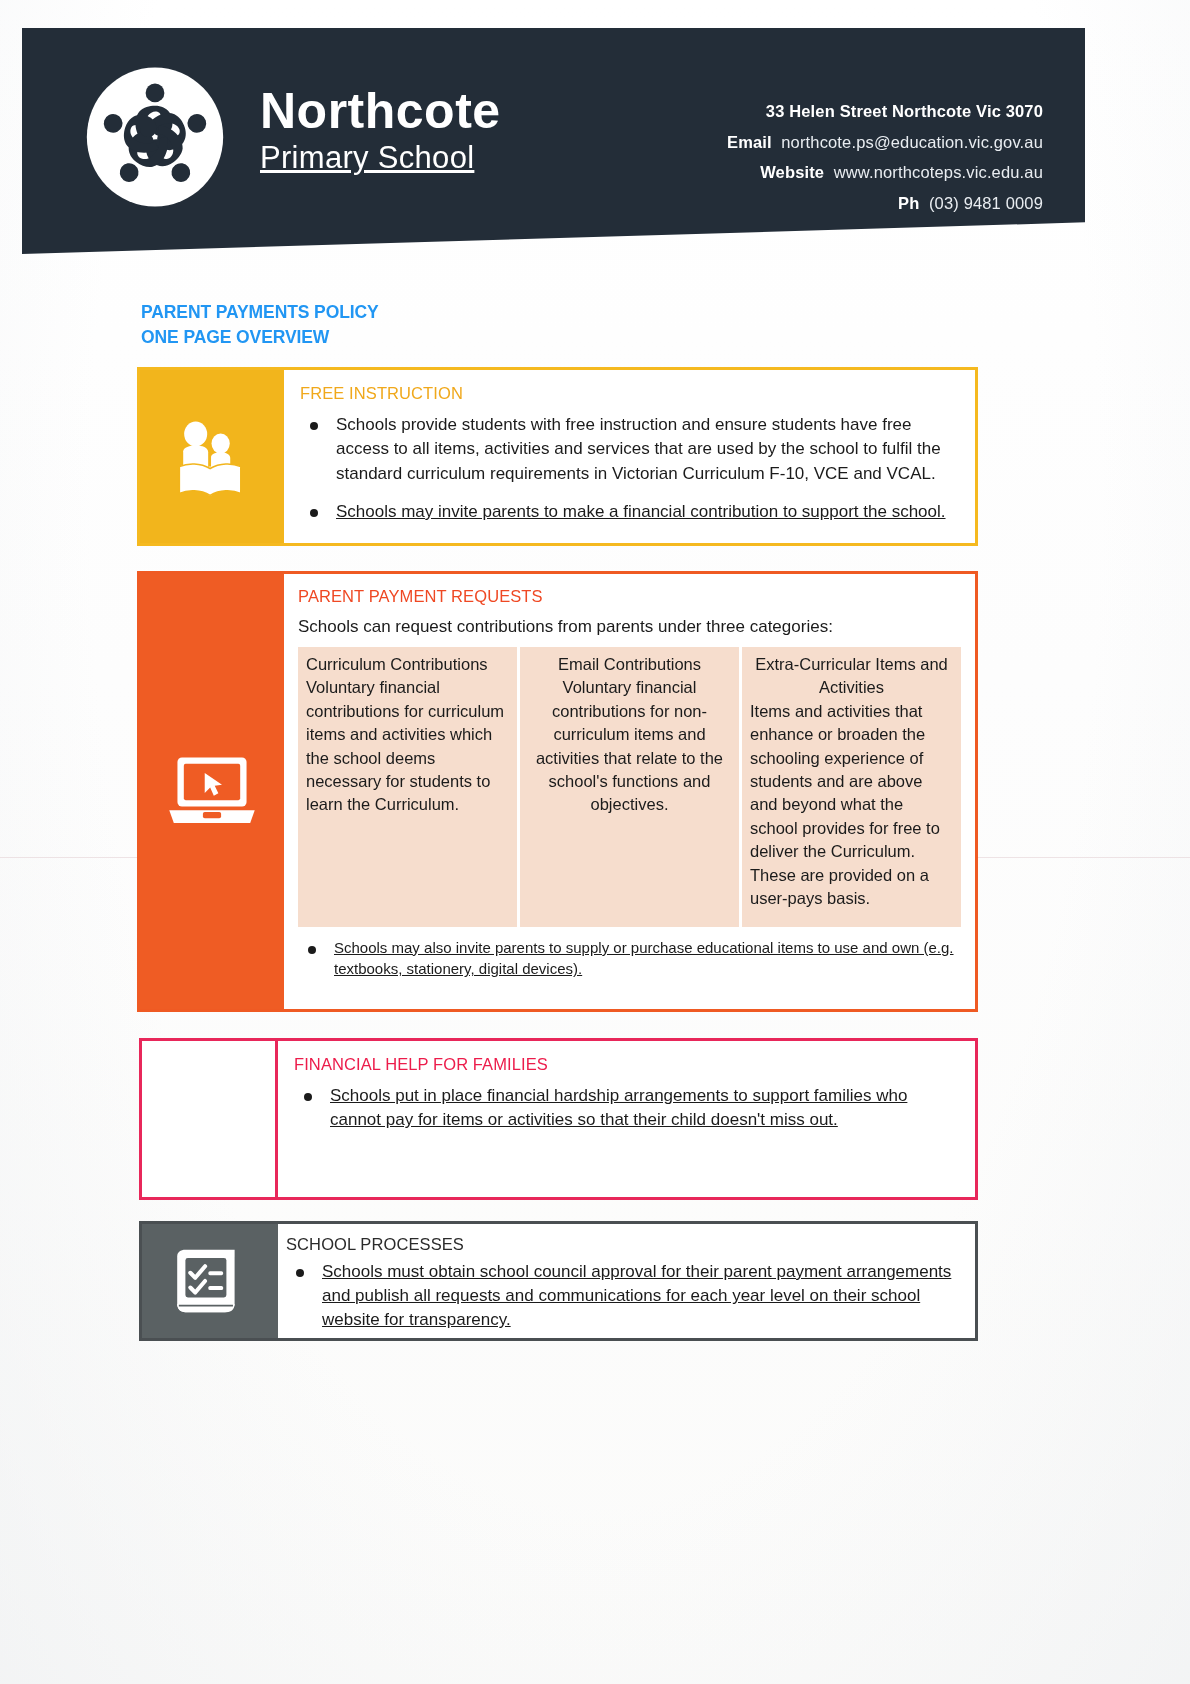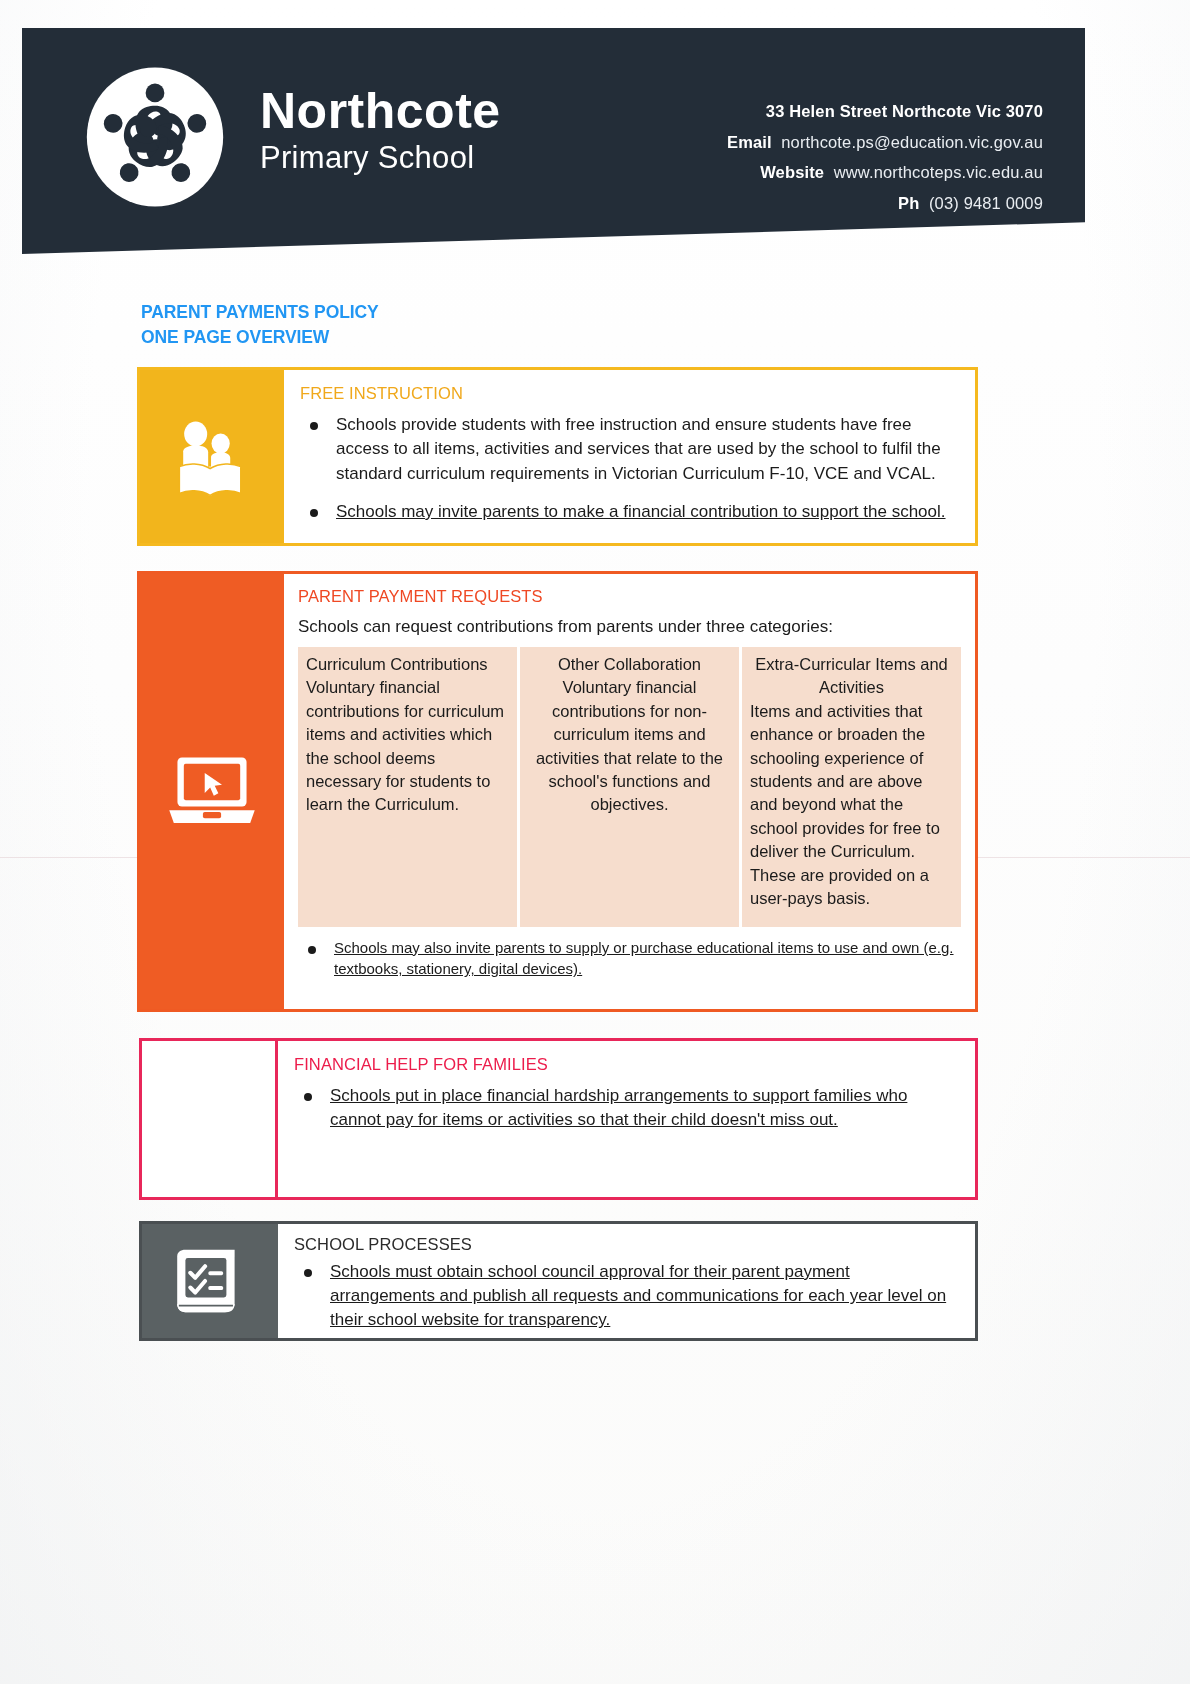--- a/index.html
+++ b/index.html
@@ -73,20 +73,21 @@
     line-height: 1.02;
     display: block;
   }
   .school-name .line2 {
     font-size: 31px;
     font-weight: normal;
     letter-spacing: 0.3px;
     line-height: 1.25;
     display: block;
     margin-top: 2px;
+    text-decoration: underline;
   }
 
   .contact {
     position: absolute;
     right: 42px;
     top: 68px;
     text-align: right;
     color: #e9edf1;
     font-size: 16.5px;
     line-height: 1.85;
@@ -235,21 +236,21 @@
     width: 839px;
     height: 120px;
     border: 3px solid #4a4f52;
   }
   #sec-processes .sec-icon {
     width: 136px;
     background: #5a6163;
     align-self: stretch;
   }
   #sec-processes .sec-head { color: #2b2b2b; margin-bottom: 6px; }
-  #sec-processes .sec-body { padding: 11px 16px 8px 16px; }
+  #sec-processes .sec-body { padding: 11px 16px 8px 8px; }
   #sec-processes ul.bullets li { margin-bottom: 0; line-height: 1.42; }
 
   
   .footer {
     position: absolute;
     left: 22px;
     bottom: 0;
     width: 1058px;
     height: 168px;
     background: #1a85bb;
@@ -366,21 +367,21 @@
     <div class="sec-body">
       <div class="sec-head">PARENT PAYMENT REQUESTS</div>
       <div class="intro-line">Schools can request contributions from parents under three categories:</div>
 
       <div class="cat-table">
         <div class="cat-col left">
           <span class="cat-title">Curriculum Contributions</span>
           <span class="cat-body">Voluntary financial contributions for curriculum items and activities which the school deems necessary for students to learn the Curriculum.</span>
         </div>
         <div class="cat-col center">
-          <span class="cat-title">Other Collaboration</span>
+          <span class="cat-title">Email Contributions</span>
           <span class="cat-body">Voluntary financial contributions for non-curriculum items and activities that relate to the school's functions and objectives.</span>
         </div>
         <div class="cat-col right">
           <span class="cat-title">Extra-Curricular Items and Activities</span>
           <span class="cat-body">Items and activities that enhance or broaden the schooling experience of students and are above and beyond what the school provides for free to deliver the Curriculum. These are provided on a user-pays basis.</span>
         </div>
       </div>
 
       <ul class="bullets">
         <li>Schools may also invite parents to supply or purchase educational items to use and own (e.g. textbooks, stationery, digital devices).</li>

